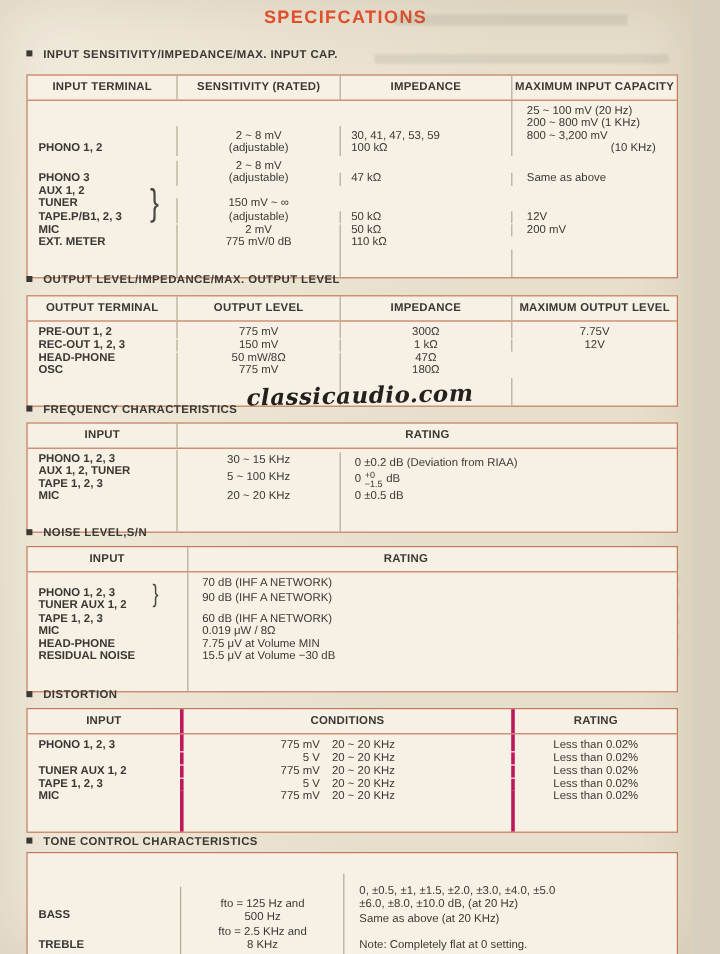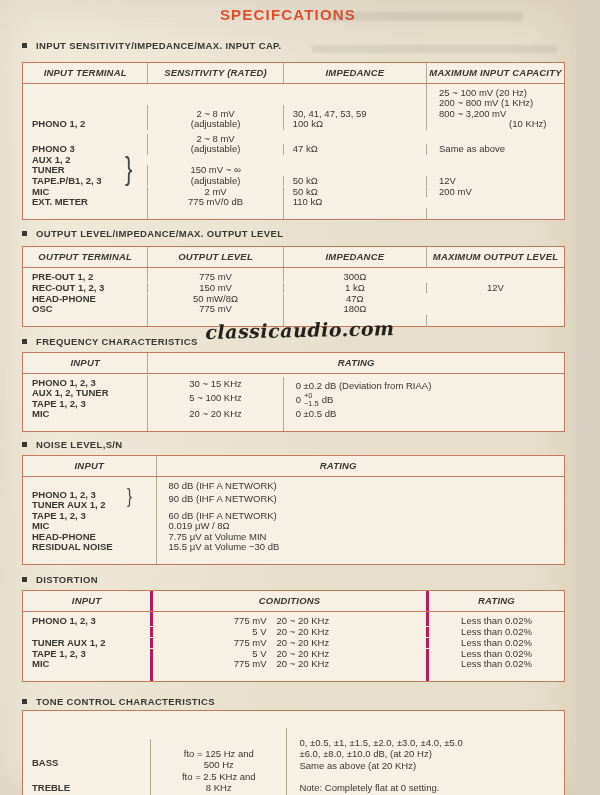--- a/index.html
+++ b/index.html
@@ -20,26 +20,26 @@
     position:absolute; top:319px; left:160px; width:280px; z-index:3;
     text-align:center; font-family:"DejaVu Serif", serif; font-style:italic; font-weight:bold;
     font-size:19px; line-height:22px; color:#23211d; transform:rotate(-1.2deg); letter-spacing:0.5px;
   }
   .sec-head{ position:absolute; left:22px; font-weight:bold; letter-spacing:0.35px; z-index:2; white-space:nowrap;}
   .bullet{ display:inline-block; width:5px; height:5px; background:#3a3833; margin-right:9px; vertical-align:1px;}
   .tbl{
     position:absolute; left:22px; width:543px; z-index:2; box-sizing:border-box;
     background:#f6f1e4; border:1px solid #c4795b;
   }
-  .thead{ display:flex; border-bottom:1px solid #c4795b;font-style:italic; }
+  .thead{ display:flex; border-bottom:1px solid #c4795b; }
   .hc{ box-sizing:border-box; padding:5px 2px 4px; text-align:center; font-weight:bold; letter-spacing:0.2px;}
   .tbody .tr{ display:flex; align-items:flex-end;}
   .td{ box-sizing:border-box; position:relative;}
   .tbody .tr:first-child > .td{ padding-top:4px;}
-  .tbody .tr:last-child  > .td{ padding-bottom:11px;}
+  .tbody .tr:last-child  > .td{ padding-bottom:23px;}
   .vd{ border-left:1px solid #b3a997;}
   .t5 .vd{ border-left:3px solid #be185d;}
   .c1{width:23%;} .c2{width:25%;} .c3{width:26.5%;} .c4{width:25.5%;}
   .cw77{width:77%;}
   .cL{width:24.5%;} .cR{width:75.5%;}
   .d1{width:23.5%;} .d2{width:51%;} .d3{width:25.5%;}
   .e1{width:23.5%;margin-top:37px;} .e2{width:25.2%;} .e3{width:51.3%;}
   .bold{font-weight:bold;}
   .padl{padding-left:9px;}  .padl2{padding-left:12px;}
   .center{text-align:center;}
@@ -183,20 +183,21 @@
       <div class="hc c1">OUTPUT TERMINAL</div>
       <div class="hc c2 vd">OUTPUT LEVEL</div>
       <div class="hc c3 vd">IMPEDANCE</div>
       <div class="hc c4 vd">MAXIMUM OUTPUT LEVEL</div>
     </div>
     <div class="tbody">
       <div class="tr mh11">
         <div class="td c1 padl bold">PRE-OUT 1, 2</div>
         <div class="td c2 vd center">775 mV</div>
         <div class="td c3 vd center">300Ω</div>
+        <div class="td c4 vd center">7.75V</div>
       </div>
       <div class="tr mh11">
         <div class="td c1 padl bold">REC-OUT 1, 2, 3</div>
         <div class="td c2 vd center">150 mV</div>
         <div class="td c3 vd center">1 kΩ</div>
         <div class="td c4 vd center">12V</div>
       </div>
       <div class="tr mh11">
         <div class="td c1 padl bold">HEAD-PHONE</div>
         <div class="td c2 vd center">50 mW/8Ω</div>
@@ -262,21 +263,21 @@
         <div class="td cL padl bold">
           <div>PHONO 1, 2, 3</div>
           <div>TUNER AUX 1, 2</div>
           <div>TAPE 1, 2, 3</div>
           <div>MIC</div>
           <div>HEAD-PHONE</div>
           <div>RESIDUAL NOISE</div>
           <span class="brace brace2">}</span>
         </div>
         <div class="td cR vd padl2">
-          <div>80 dB (IHF A NETWORK)</div>
+          <div>70 dB (IHF A NETWORK)</div>
           <div class="mt5">90 dB (IHF A NETWORK)</div>
           <div class="mt6">60 dB (IHF A NETWORK)</div>
           <div>0.019 μW / 8Ω</div>
           <div>7.75 μV at Volume MIN</div>
           <div>15.5 μV at Volume −30 dB</div>
         </div>
       </div>
     </div>
   </div>
 

